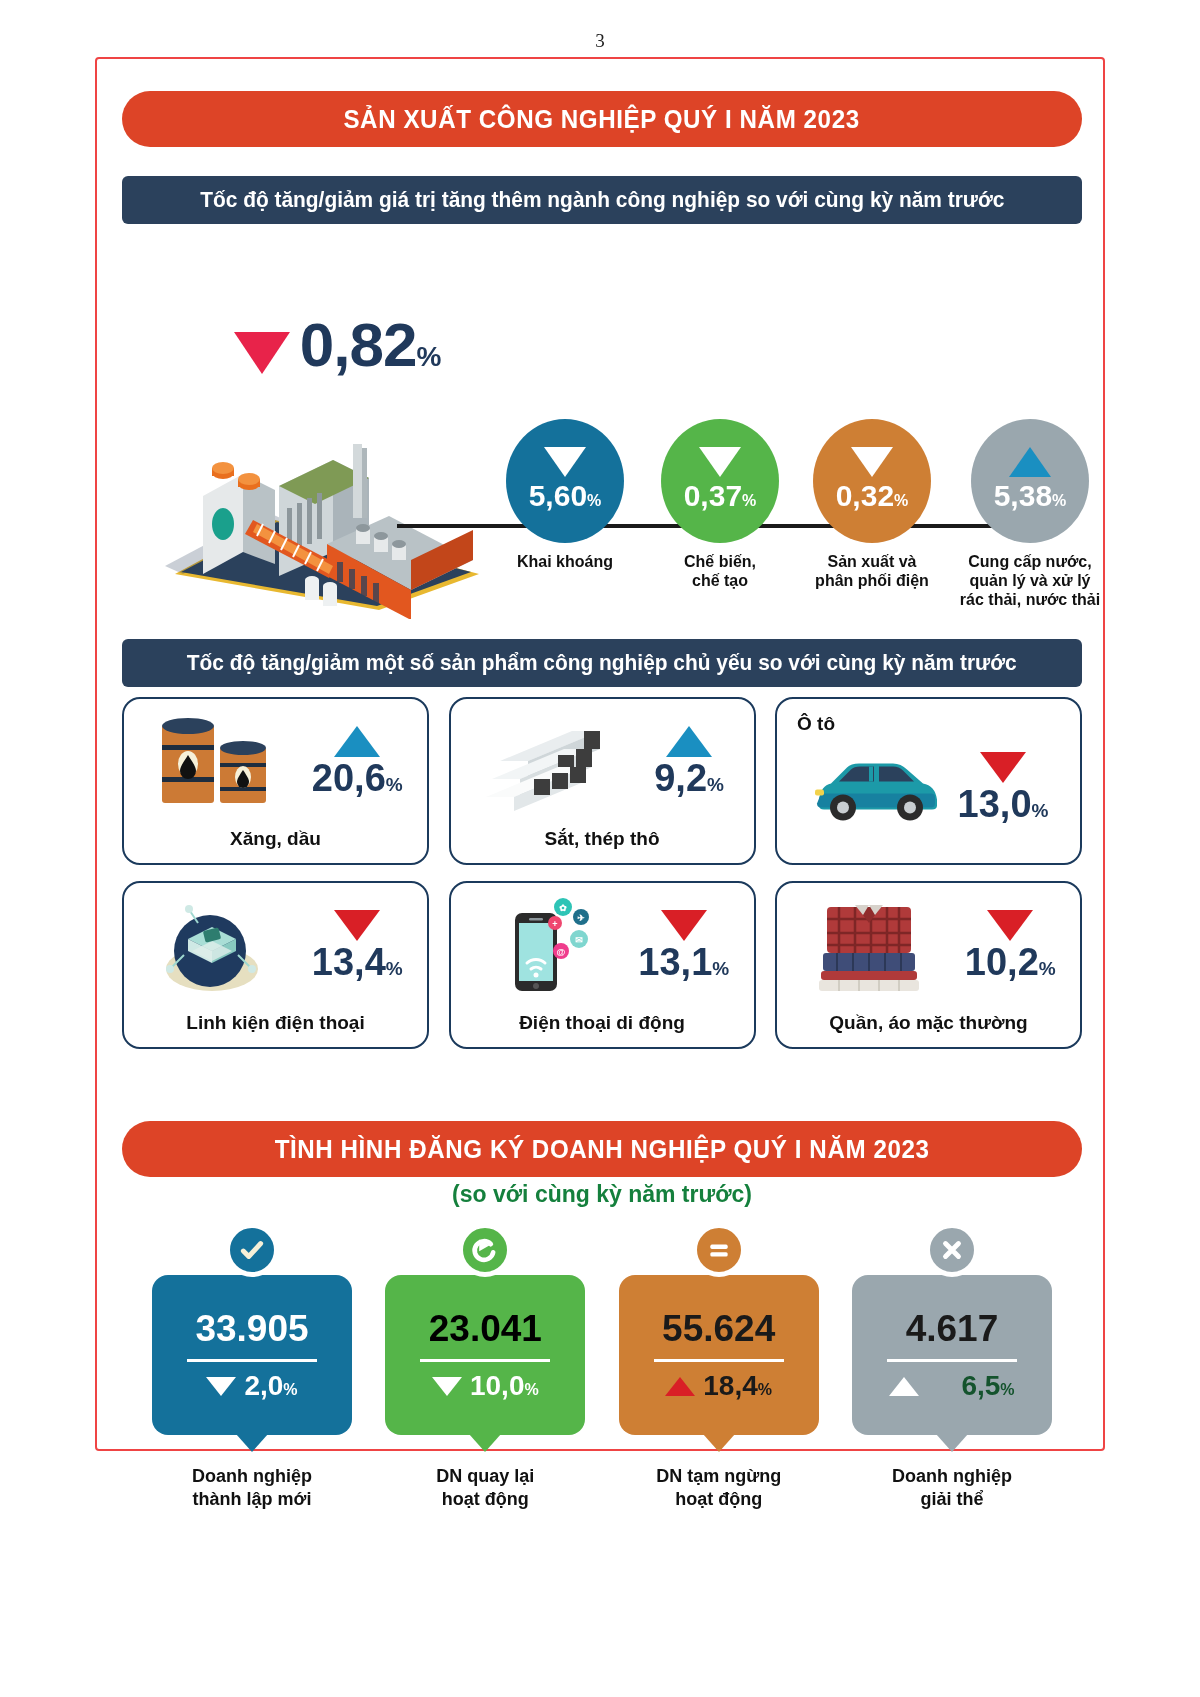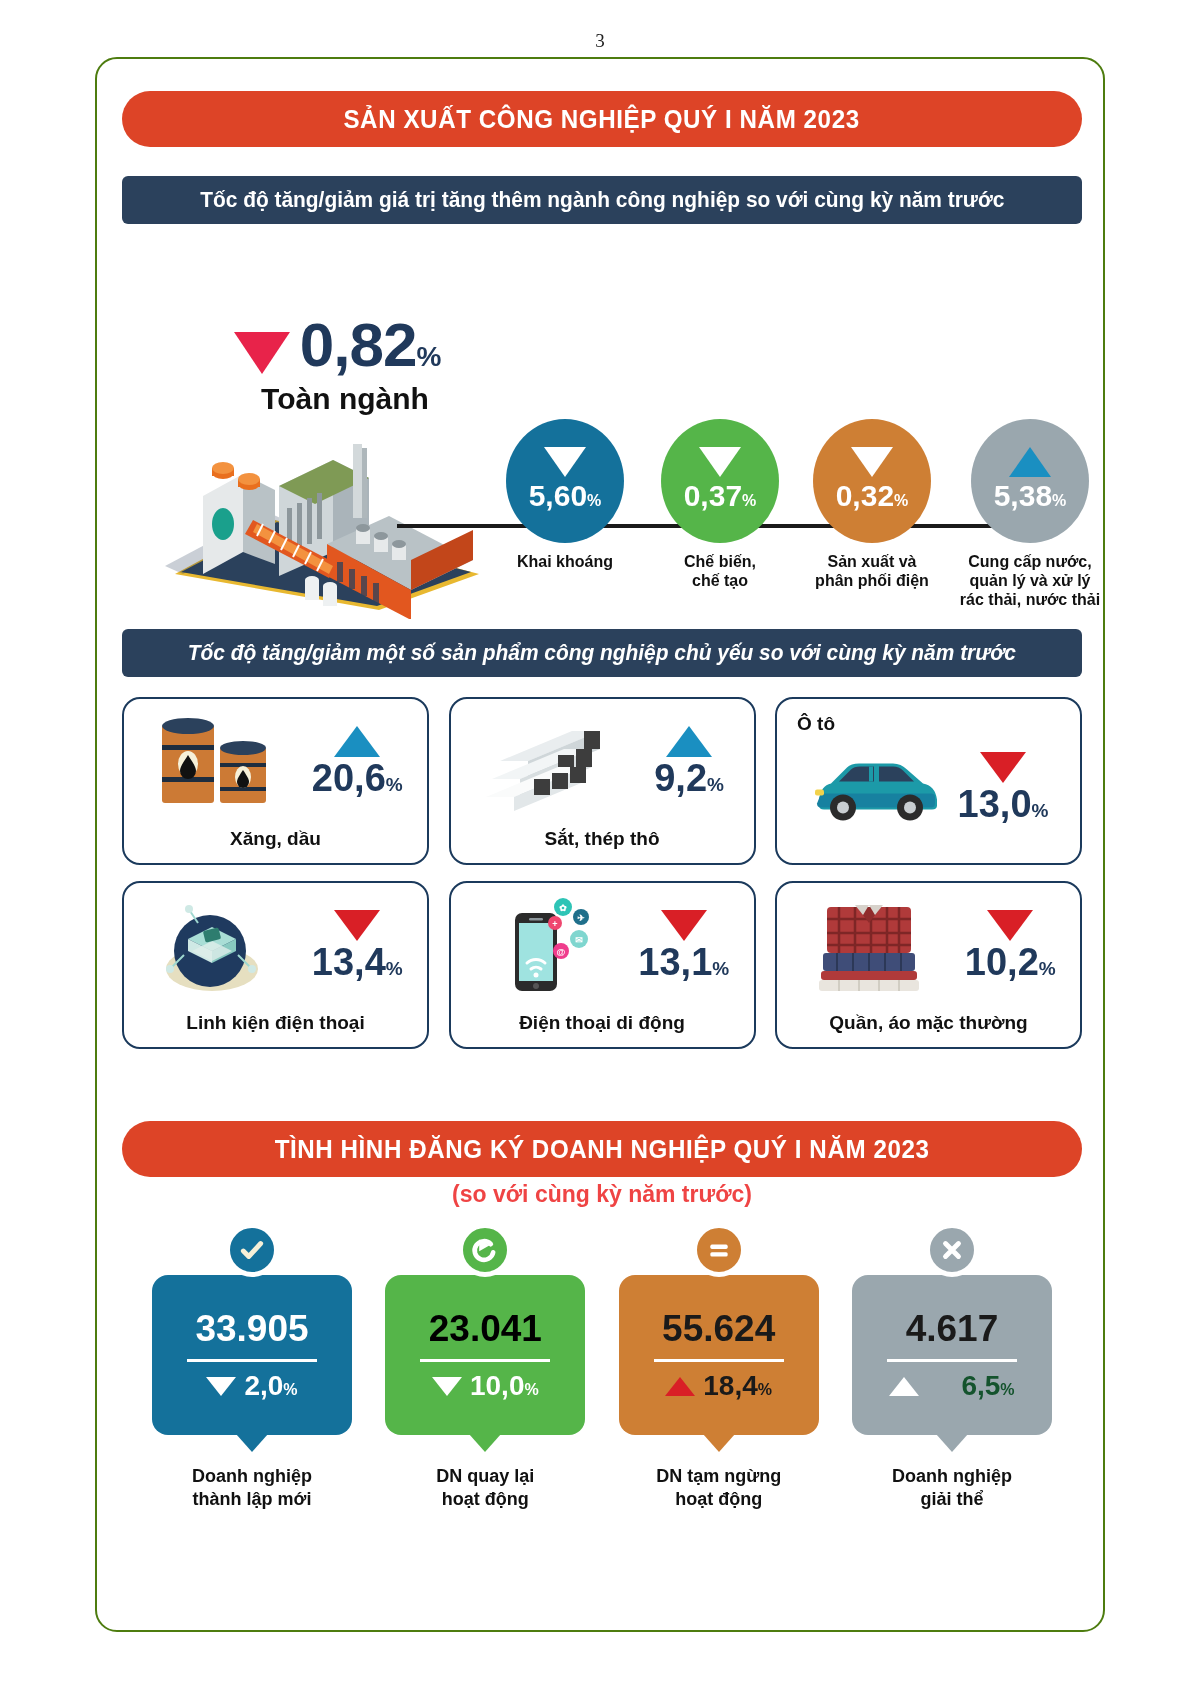--- a/index.html
+++ b/index.html
@@ -12,22 +12,22 @@
   .page { position: relative; width: 1200px; height: 1697px; }
 
   .page-number {
     position: absolute; top: 30px; left: 0; width: 1200px;
     text-align: center; font-size: 19px; color: #222;
     font-family: "Liberation Serif", serif;
   }
 
   .frame {
     position: absolute; left: 95px; top: 57px;
-    width: 1010px; height: 1575px;
-    border: 2px solid #4d7c0f; border-radius: 22px;
+    width: 1010px; height: 1394px;
+    border: 2px solid #ef4444; border-radius: 4px;
     background: #fff;
   }
 
   
   .banner-red {
     position: absolute; left: 25px; width: 960px; height: 56px;
     background: #dd4427; border-radius: 28px;
     display: flex; align-items: center; justify-content: center;
   }
   .banner-red span {
@@ -137,21 +137,21 @@
   .prod-card.centerlab .prod-top { justify-content: center; gap: 14px; }
   .prod-card.labtop .prod-label {
     position: absolute; top: 14px; left: 20px; bottom: auto;
     width: auto; text-align: left;
   }
 
   
   .sec3 { position: absolute; left: 0; top: 1040px; width: 1010px; height: 520px; }
   .subtitle {
     position: absolute; top: 82px; width: 1010px; text-align: center;
-    font-size: 23px; font-weight: bold; color: #ef4444;
+    font-size: 23px; font-weight: bold; color: #15803d;
   }
   .biz-row {
     position: absolute; top: 150px; left: 55px;
     width: 900px; display: flex; justify-content: space-between;
   }
   .biz-item { width: 200px; position: relative; }
   .biz-badge {
     position: absolute; top: -26px; left: 50%; margin-left: -27px;
     width: 54px; height: 54px; border-radius: 50%;
     border: 5px solid #fff; z-index: 3;
@@ -199,21 +199,20 @@
       <span>Tốc độ tăng/giảm giá trị tăng thêm ngành công nghiệp so với cùng kỳ năm trước</span>
     </div>
 
     <div class="sec1">
 
       <div class="total-wrap">
         <div class="total-row">
           <div class="tri-down-big"></div>
           <div class="total-val"><span>0,82</span><span class="pct">%</span></div>
         </div>
-        <div class="total-label">Toàn ngành</div>
       </div>
 
       <svg class="factory" viewBox="0 0 340 195">
         <polygon points="18,150 118,96 322,150 222,186" fill="#e8b830"></polygon>
         <polygon points="24,148 120,98 314,148 220,182" fill="#2b415c"></polygon>
         <polygon points="8,142 110,88 128,96 26,150" fill="#2b415c" opacity="0.25"></polygon>
 
         <polygon points="46,72 86,50 86,128 46,150" fill="#e6e9ea"></polygon>
         <polygon points="86,50 118,66 118,140 86,128" fill="#b9c2c6"></polygon>
         <ellipse cx="66" cy="100" rx="11" ry="16" fill="#1aa08c"></ellipse>
@@ -314,21 +313,21 @@
             <div class="tri tri-up-blue"></div>
             <div class="cval"><span>5,38</span><span class="pct">%</span></div>
           </div>
           <div class="circle-label">Cung cấp nước,<br>quản lý và xử lý<br>rác thải, nước thải</div>
         </div>
 
       </div>
     </div>
 
     <div class="sec2">
-      <div class="banner-navy" style="top:10px;font-style:italic;">
+      <div class="banner-navy" style="top:20px;">
         <span>Tốc độ tăng/giảm một số sản phẩm công nghiệp chủ yếu so với cùng kỳ năm trước</span>
       </div>
 
       <div class="cards">
 
         <div class="card-row">
 
           <div class="prod-card">
             <div class="prod-top">
               <svg class="prod-art" viewBox="0 0 135 105">

